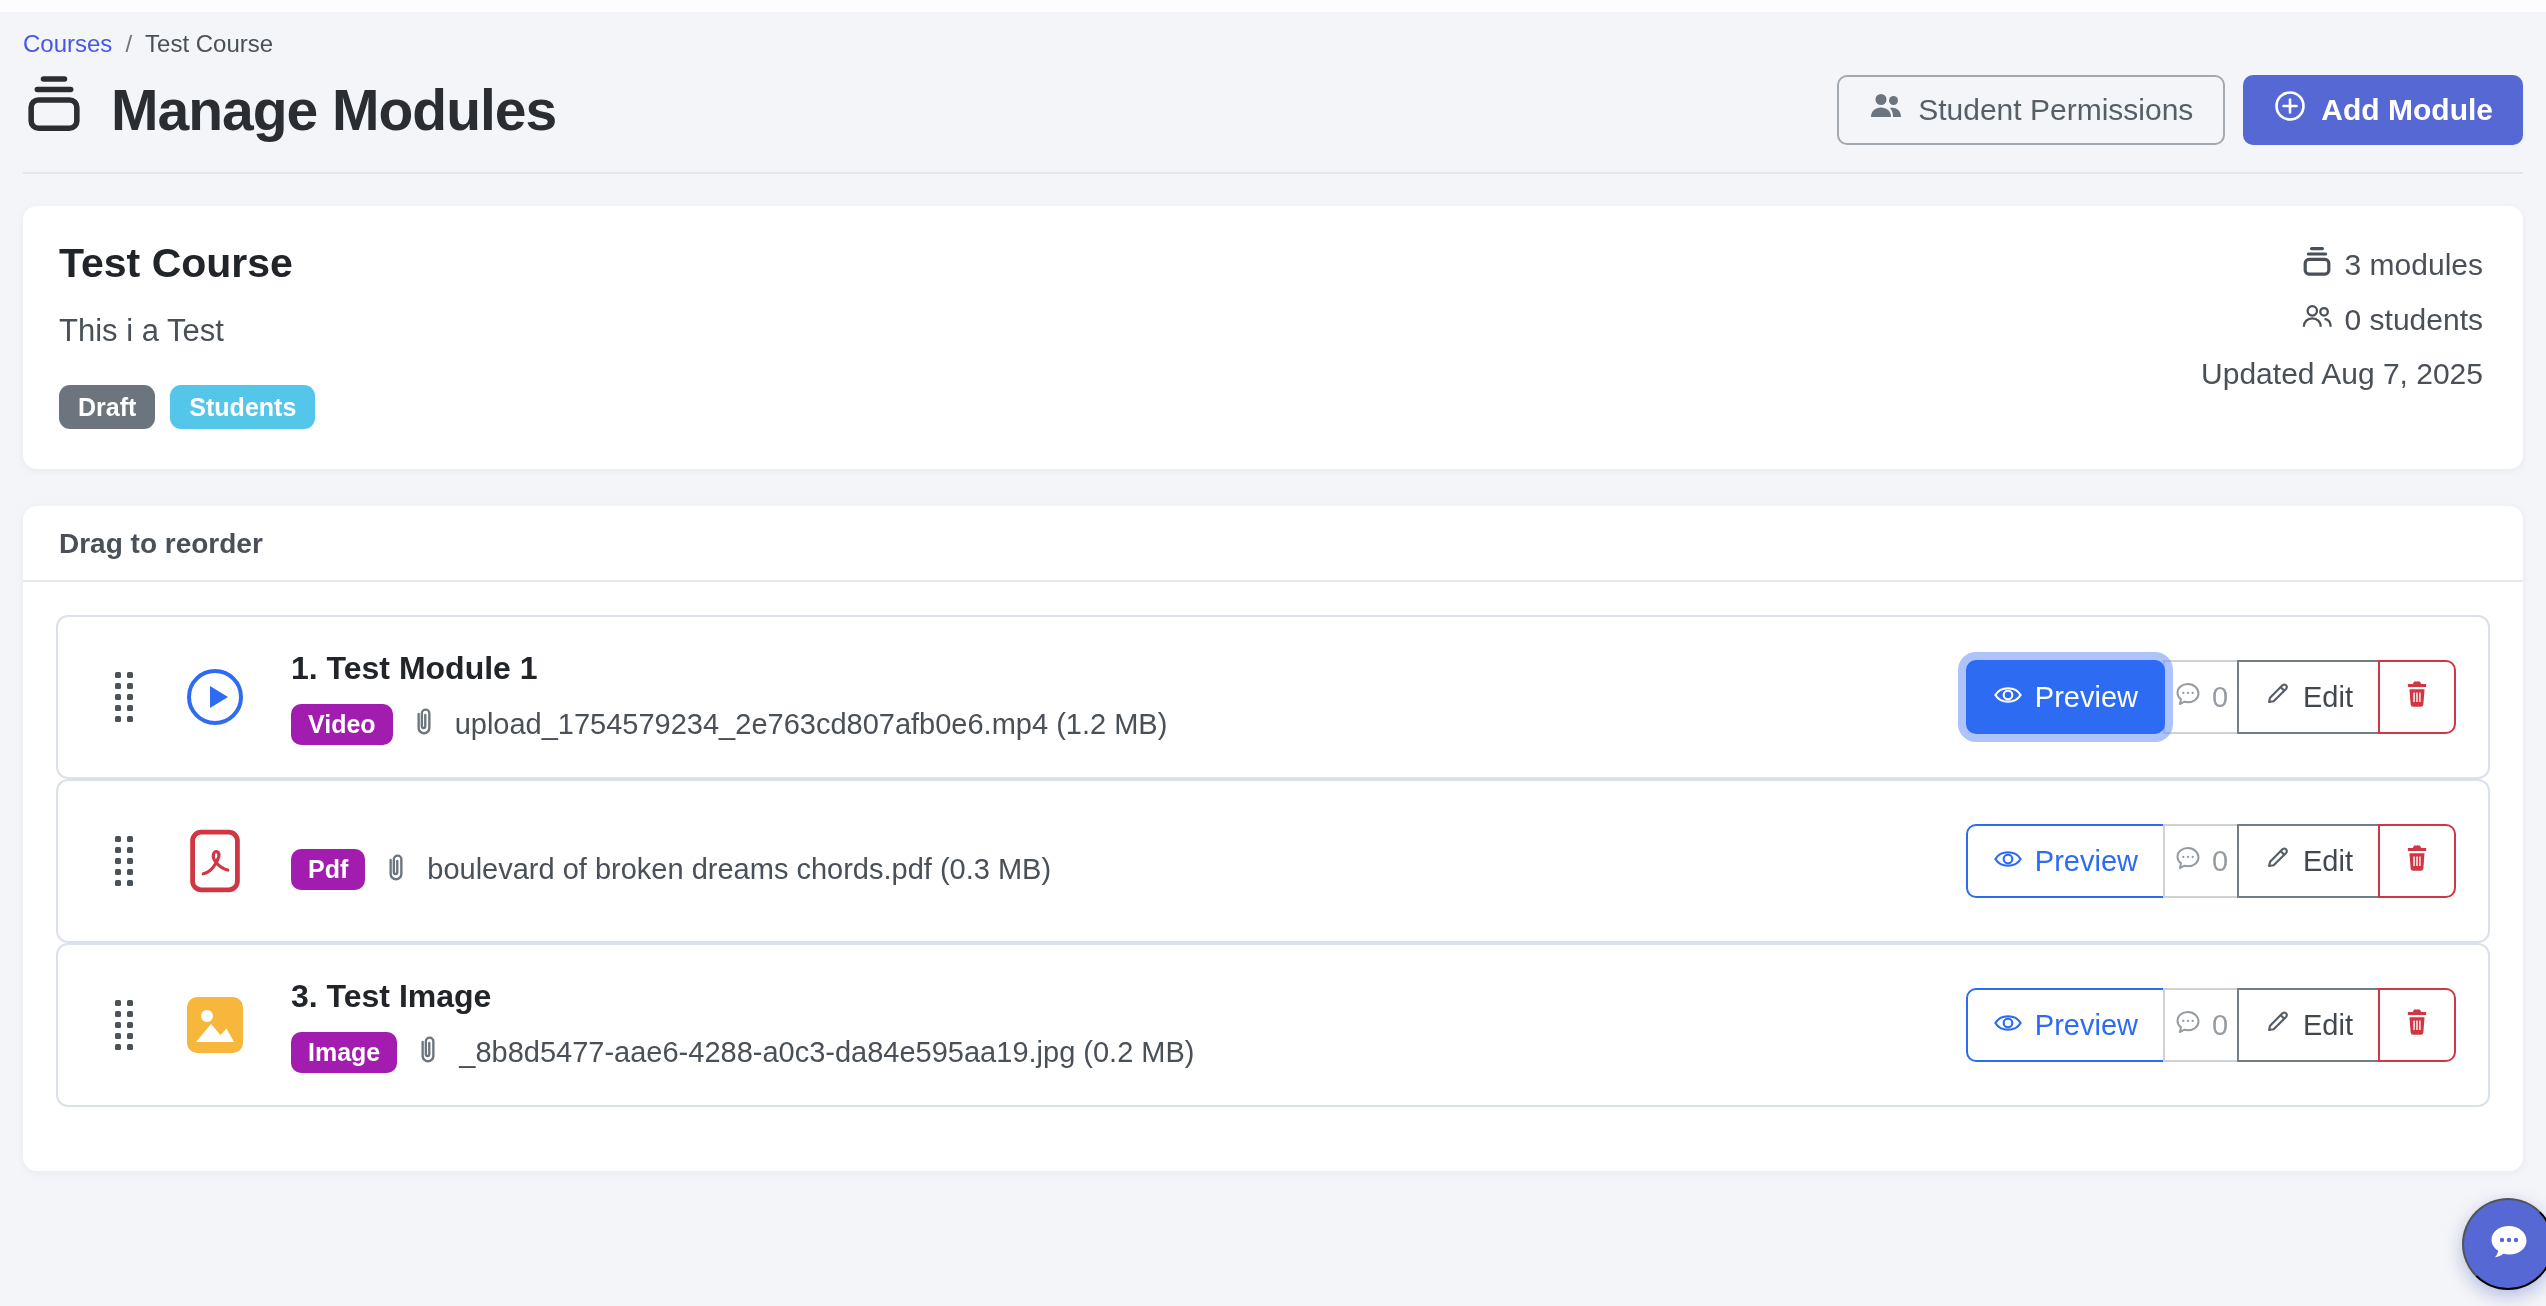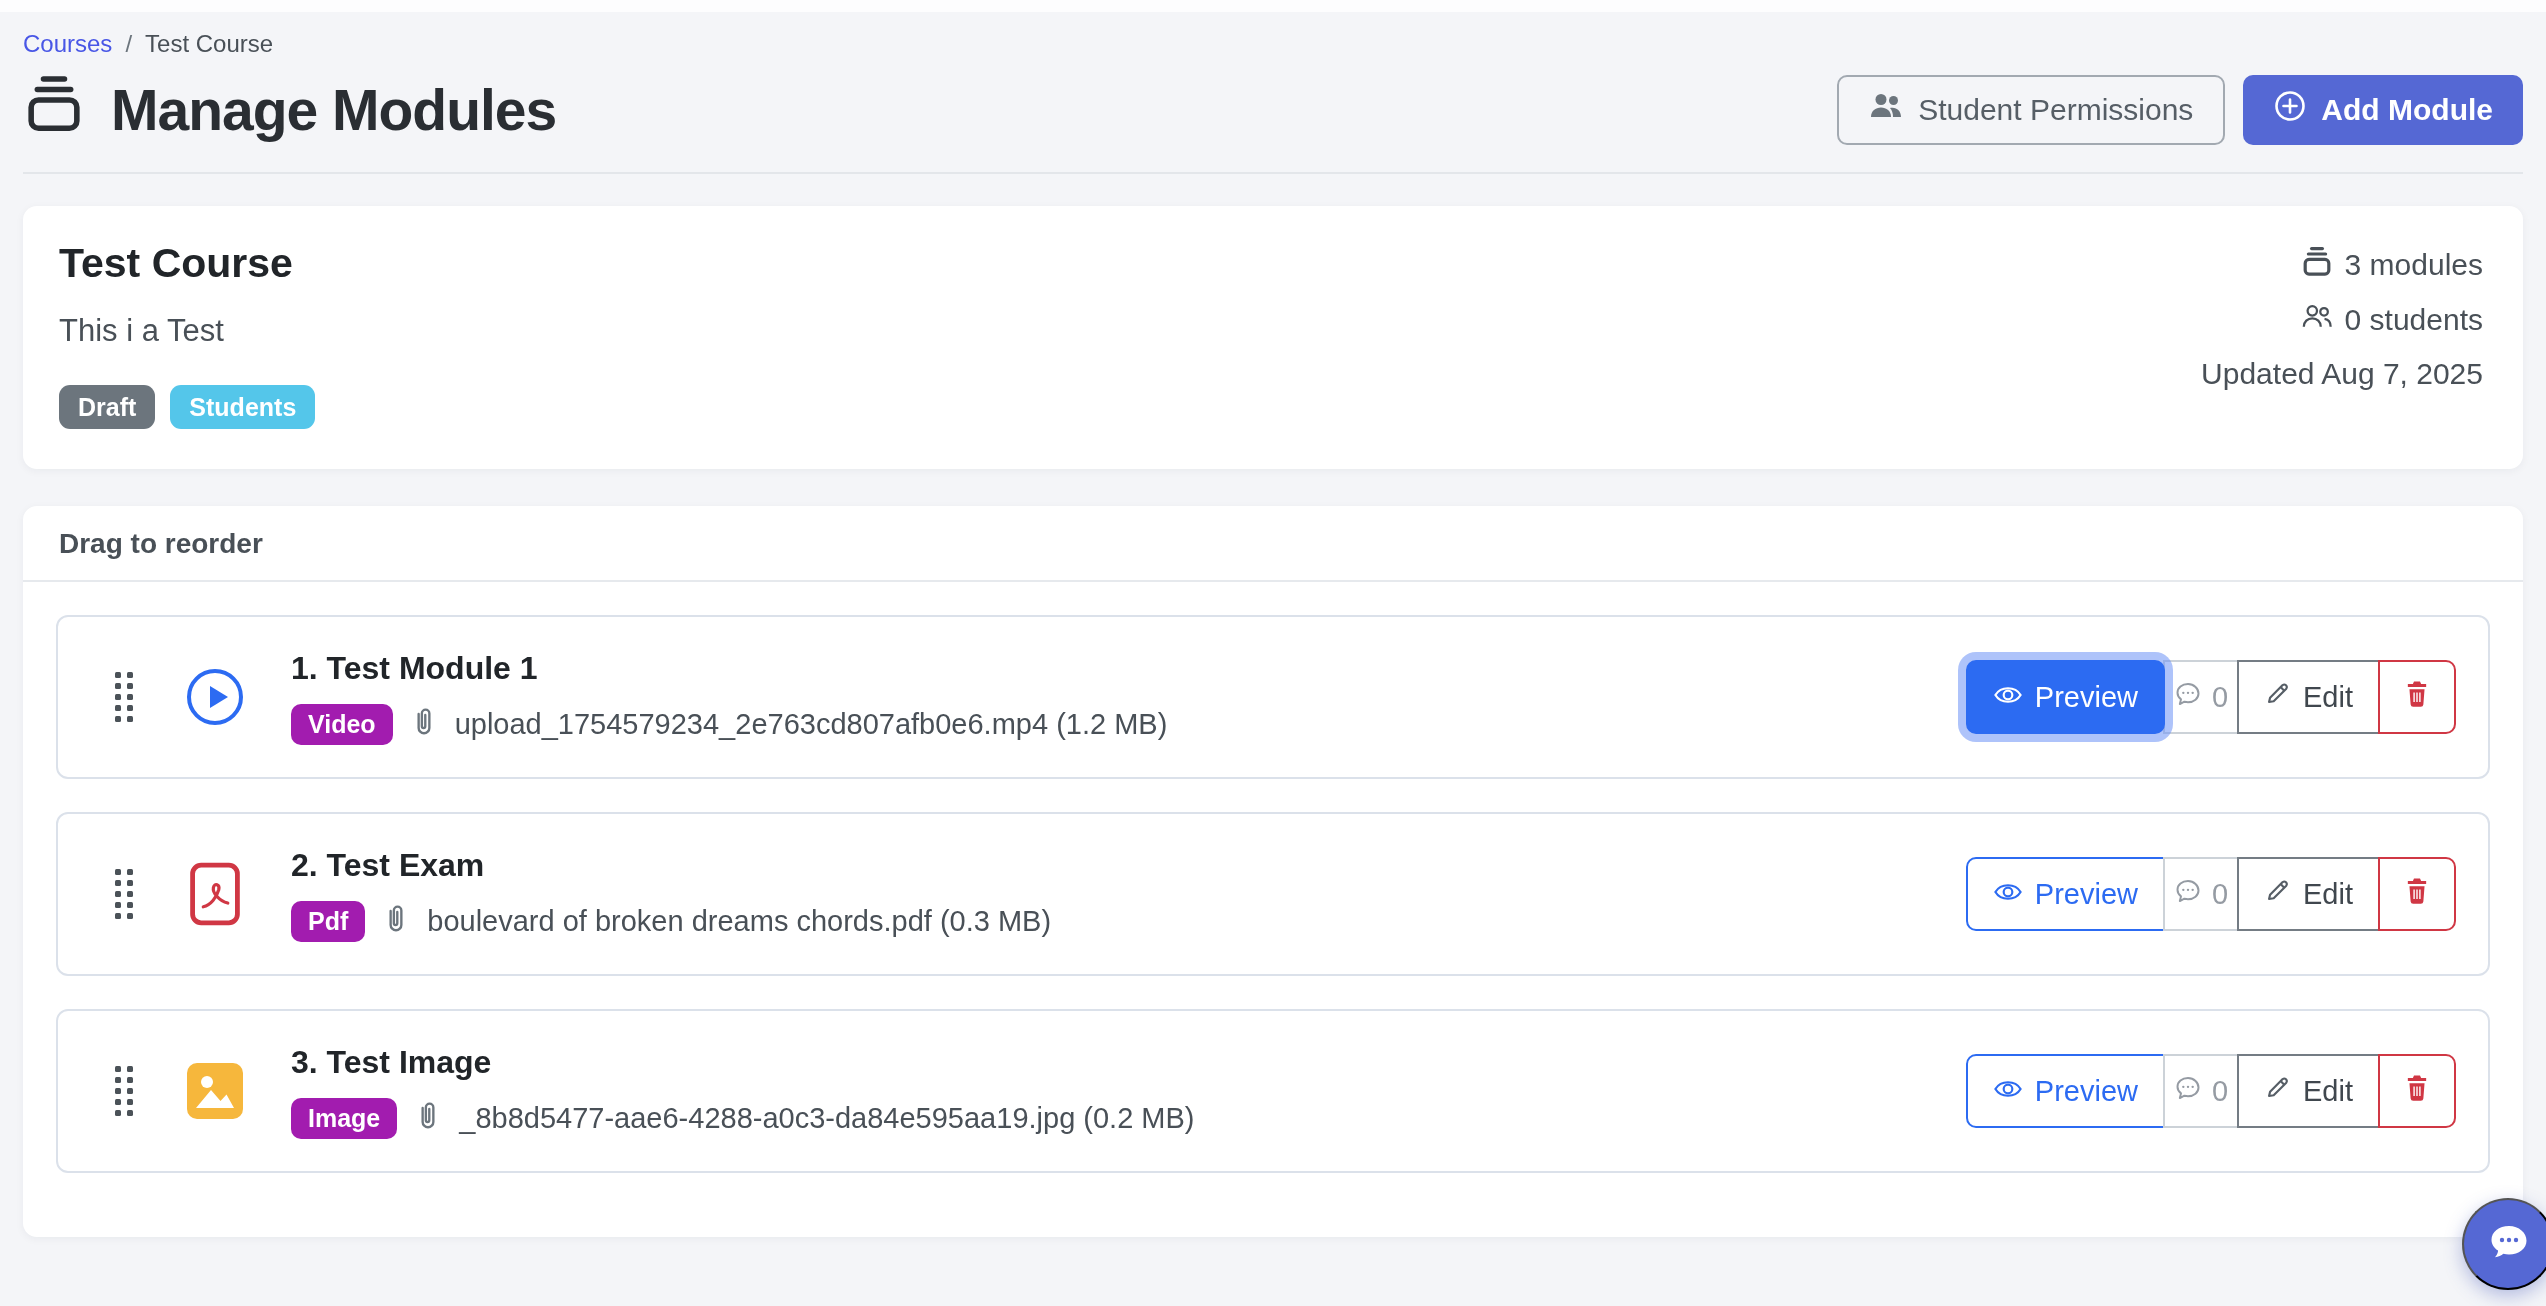--- a/index.html
+++ b/index.html
@@ -46,21 +46,21 @@
   .pill-students { background:#54c6ea; }
   .course-stats { text-align:right; font-size:30px; color:#495057; display:flex; flex-direction:column; gap:19px; padding-top:6px; }
   .stat { display:flex; justify-content:flex-end; align-items:center; gap:12px; }
 
   
   .modules-card { margin-top:37px; padding-bottom:64px; }
   .modules-header { display:flex; justify-content:space-between; align-items:center;
                     padding:22px 36px 20px 36px; border-bottom:2px solid #e6e9ed; }
   .modules-header h3 { font-size:39px; font-weight:700; color:#26292e; }
   .reorder-hint { font-size:28px; font-weight:700; color:#495057; }
-  .rows { padding:33px 33px 0 33px; display:flex; flex-direction:column; gap:33px; }
+  .rows { padding:33px 33px 0 33px; display:flex; flex-direction:column; }
 
   .module-row { border:2px solid #dbe1ea; border-radius:12px; height:164px;
                 display:flex; align-items:center; background:#fff; padding-right:32px; }
   .grip { margin-left:57px; display:grid; grid-template-columns:repeat(2,6px); grid-auto-rows:6px;
           gap:5px 6px; cursor:grab; }
   .grip i { background:#4b5258; border-radius:1.5px; }
   .type-icon-wrap { width:64px; margin-left:50px; display:flex; justify-content:center; align-items:center; }
   .row-text { margin-left:44px; min-width:0; }
   .row-title { font-size:32px; font-weight:700; color:#212529; }
   .row-meta { margin-top:17px; display:flex; align-items:center; gap:18px; }
@@ -263,21 +263,20 @@
             <i></i>
             <i></i>
         </div>
         <div class="type-icon-wrap">
           <svg width="52" height="64" viewBox="0 0 48 60" fill="none">
             <rect x="3" y="3" width="42" height="54" rx="8" stroke="#d03744" stroke-width="4.5"></rect>
             <path d="M13 42 C20 40.5 25.5 33 27.5 26 C28.8 21 23.5 19 22.5 24 C21.5 29 28 36.5 36 38.5" stroke="#d03744" stroke-width="3" stroke-linecap="round" fill="none"></path>
           </svg>
         </div>
         <div class="row-text">
-          <div class="row-title">2. Test Exam</div>
           <div class="row-meta">
             <span class="type-badge">Pdf</span>
             <span>
               <svg width="26" height="30" viewBox="0 0 24 28" fill="none" stroke="#6c757d" stroke-width="2.2" stroke-linecap="round">
                 <path d="M7 6.5v13a5 5 0 0 0 10 0V6a3.5 3.5 0 0 0-7 0v12a1.6 1.6 0 0 0 3.2 0V7.5"></path>
               </svg>
             </span>
             <span class="file-name">boulevard of broken dreams chords.pdf (0.3 MB)</span>
           </div>
         </div>

